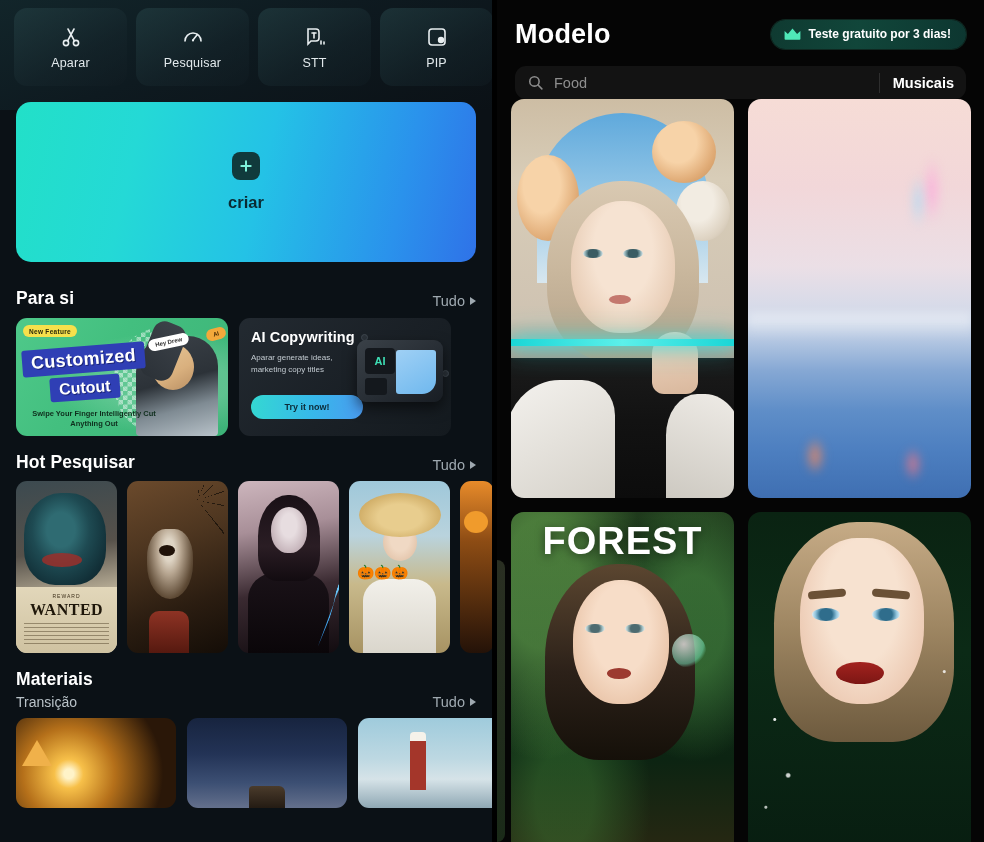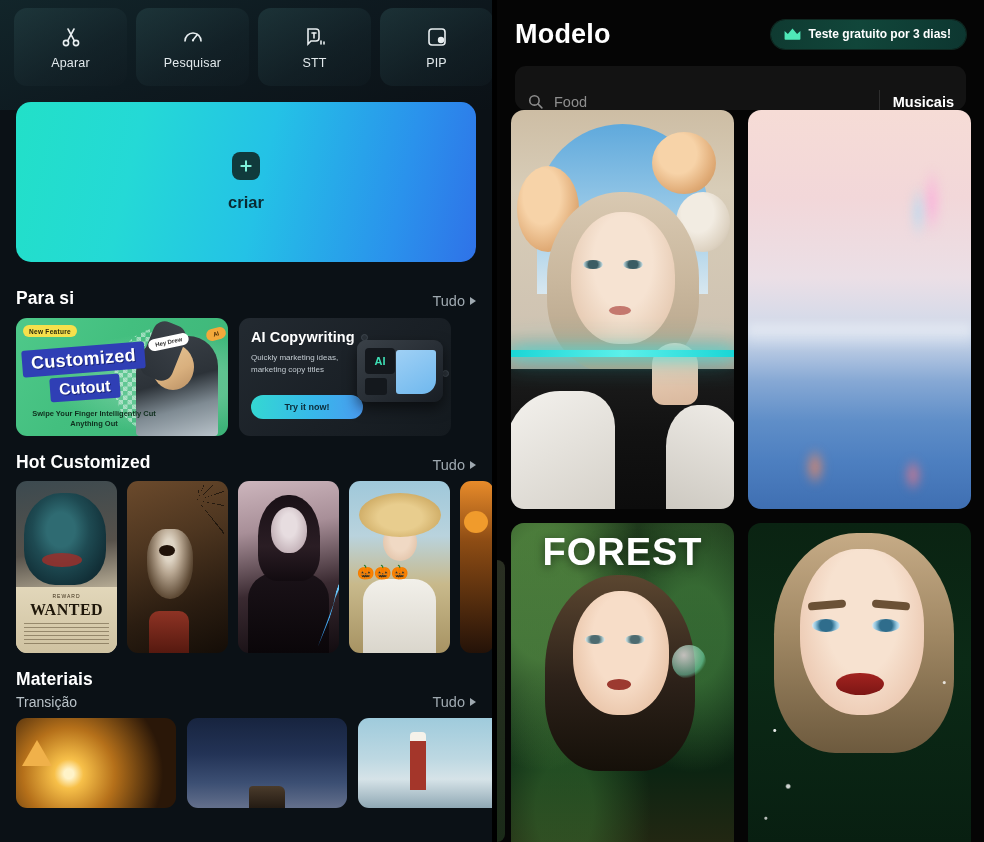--- a/index.html
+++ b/index.html
@@ -335,23 +335,23 @@
   .trial-badge {
     display: flex; align-items: center; gap: 7px;
     background: linear-gradient(100deg, #0f3a31 0%, #11463a 45%, #0d3630 100%);
     border-radius: 17px; padding: 7px 15px 7px 12px;
     box-shadow: 0 0 0 1px rgba(60,200,160,.18);
   }
   .crown { width: 19px; height: 15px; display: block; }
   .trial-txt { color: #fff; font-size: 12px; font-weight: 700; white-space: nowrap; text-align: right; }
 
   .search-bar {
-    margin: 10px 18px 0 18px; height: 44px;
+    margin: 10px 18px 0 18px; height: 33px;
     background: #131313; border-radius: 11px;
-    display: flex; align-items: flex-end; padding: 0 12px;
+    display: flex; align-items: center; padding: 0 12px;
   }
   .search-ico { width: 17px; height: 17px; color: #8c8c8c; flex: 0 0 auto; }
   .search-ico svg { width: 100%; height: 100%; display: block; }
   .search-input {
     flex: 1; background: transparent; border: none; outline: none;
     color: #eee; font-size: 14.5px; padding-left: 10px;
     font-family: "Liberation Sans", sans-serif;
   }
   .search-input::placeholder { color: #8e8e8e; }
   .search-sep { width: 1px; height: 20px; background: #2e2e2e; margin: 0 13px 0 4px; }
@@ -591,35 +591,35 @@
         <div class="badge-new">New Feature</div>
         <div class="cutout-t1">Customized</div>
         <div class="cutout-t2">Cutout</div>
         <div class="pill-tag pill-a">Hey Drew</div>
         <div class="pill-tag pill-b">AI</div>
         <div class="cutout-sub">Swipe Your Finger Intelligently Cut Anything Out</div>
       </div>
 
       <div class="card-ai">
         <div class="ai-title">AI Copywriting</div>
-        <div class="ai-desc">Quickly marketing ideas, marketing copy titles</div>
+        <div class="ai-desc">Aparar generate ideas, marketing copy titles</div>
         <button class="ai-btn">Try it now!</button>
         <div class="ai-dot d1"></div>
         <div class="ai-dot d2"></div>
         <div class="ai-device">
           <div class="chip">AI</div>
           <div class="chip2"></div>
           <div class="blue"></div>
         </div>
       </div>
     </div>
 
     <div class="sec-head tight">
       <div class="sec-titles">
-        <span class="sec-title">Hot Customized</span>
+        <span class="sec-title">Hot Pesquisar</span>
       </div>
       <div class="sec-all">
         <span>Tudo</span>
         <span class="chev"></span>
       </div>
     </div>
 
     <div class="tpl-row">
       <div class="tpl tpl-wanted">
         <div class="face"></div>

